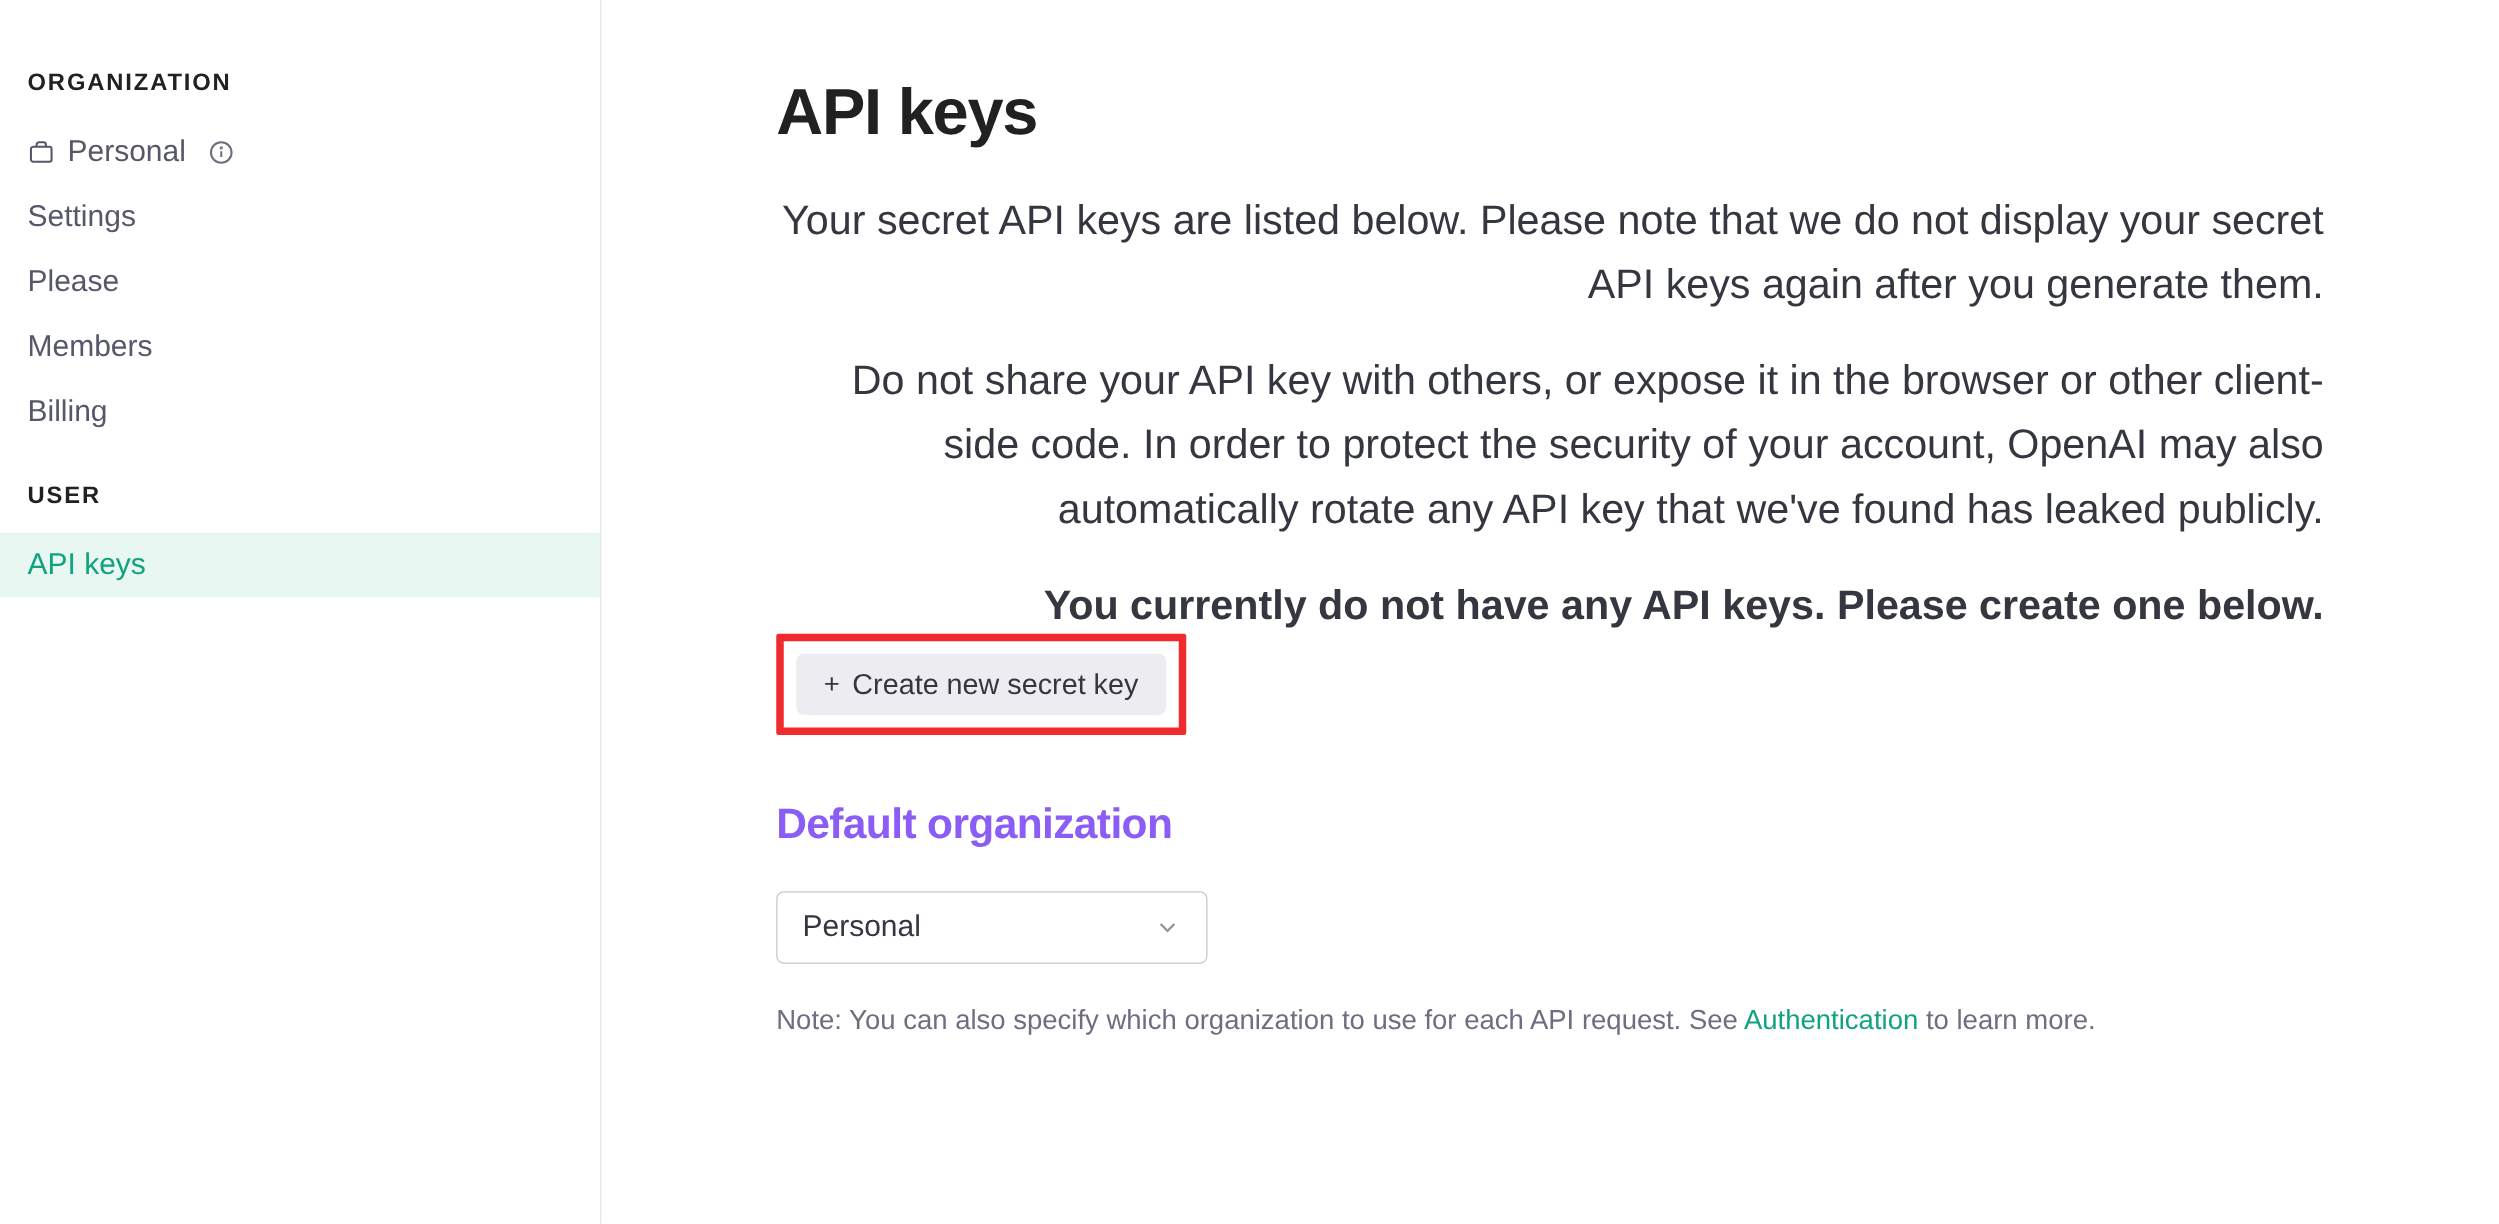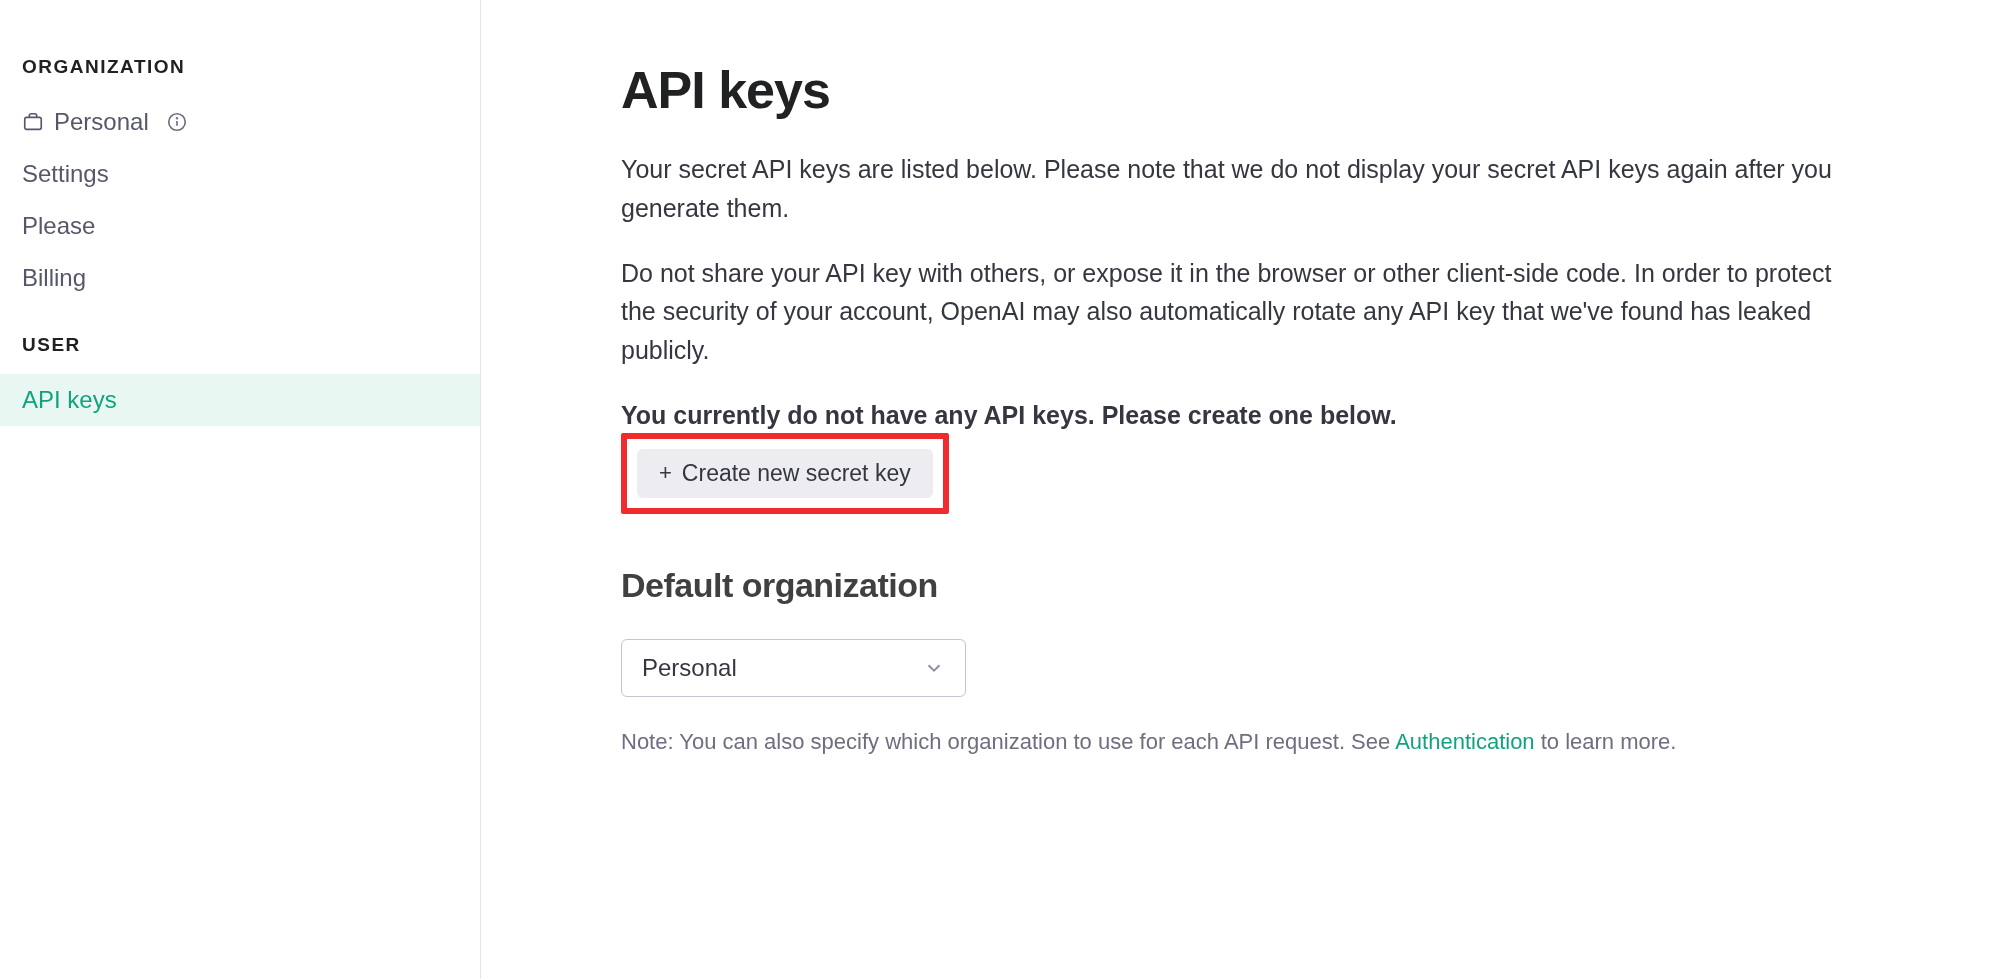--- a/index.html
+++ b/index.html
@@ -60,30 +60,31 @@
     h1.page-title {
       font-size: 52px;
       font-weight: 700;
       color: #202123;
       margin-bottom: 30px;
       letter-spacing: -1px;
     }
     h2.section-title {
       font-size: 34px;
       font-weight: 700;
-      color: #404040;
+      color: #8b5cf6;
       margin-top: 52px;
       margin-bottom: 24px;
       letter-spacing: -0.5px;
     }
     p.body-text {
-      font-size: 25px;
+      font-size: 33px;
       line-height: 1.55;
       color: #353740;
       margin-bottom: 26px;
+      text-align: right;
     }
     .create-btn-highlight {
       display: inline-block;
       padding: 10px 10px;
       border: 6px solid #ef2b2d;
       border-radius: 2px;
       margin-top: -4px;
     }
     .create-btn {
       display: inline-flex;
@@ -150,20 +151,23 @@
     </span>
   </div>
 
   <div class="sidebar-item">
     <span class="item-label">Settings</span>
   </div>
   <div class="sidebar-item">
     <span class="item-label">Please</span>
   </div>
   <div class="sidebar-item">
+    <span class="item-label">Members</span>
+  </div>
+  <div class="sidebar-item">
     <span class="item-label">Billing</span>
   </div>
 
   <div class="sidebar-spacer"></div>
 
   <div class="sidebar-heading">USER</div>
 
   <div class="sidebar-item active">
     <span class="item-label">API keys</span>
   </div>

